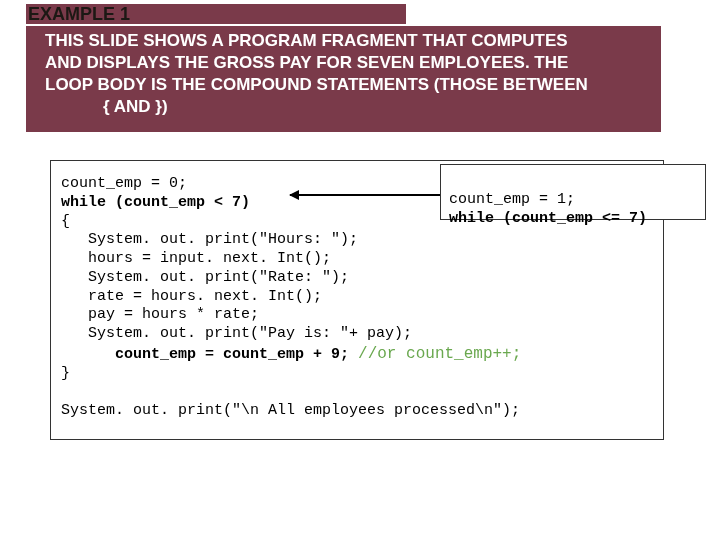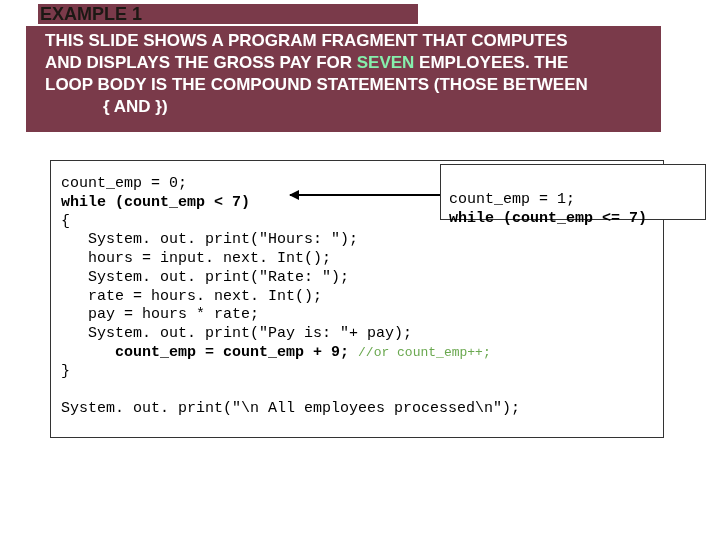--- a/index.html
+++ b/index.html
@@ -13,21 +13,20 @@
     overflow: hidden;
   }
   .top-bar {
     position: absolute;
     top: 4px;
     left: 26px;
     width: 380px;
     height: 20px;
     background: #7a3a4a;
     display: flex;
-    margin-left: 12px;
   }
   .top-bar-title {
     font-weight: bold;
     font-size: 18px;
     color: #1c1814;
     letter-spacing: 0px;
     margin-left: 2px;
   }
   .desc-block {
     position: absolute;
@@ -35,21 +34,21 @@
     left: 26px;
     width: 610px;
     background: #7a3a4a;
     color: #fff;
     font-size: 17px;
     font-weight: bold;
     line-height: 1.3;
     padding: 4px 6px 14px 19px;
   }
   .desc-block .seven {
-    color: #86efac;
+    color: #ffffff;
   }
   .desc-block .indent {
     margin-left: 58px;
   }
   .code-container {
     position: absolute;
     top: 160px;
     left: 50px;
     width: 614px;
     border: 1.5px solid #333;
@@ -57,21 +56,21 @@
     box-sizing: border-box;
   }
   .code-block {
     font-family: "Courier New", monospace;
     font-size: 15px;
     line-height: 1.25;
     color: #000;
     white-space: pre;
   }
   .code-block .b { font-weight: bold; }
-  .code-block .comment { color: #6aa84f; font-size: 13px; }
+  .code-block .comment { color: #6aa84f; font-size: 16px; }
   .alt-box {
     position: absolute;
     top: 164px;
     left: 440px;
     width: 266px;
     height: 56px;
     border: 1.5px solid #333;
     background: #fff;
     padding: 26px 8px;
     box-sizing: border-box;

